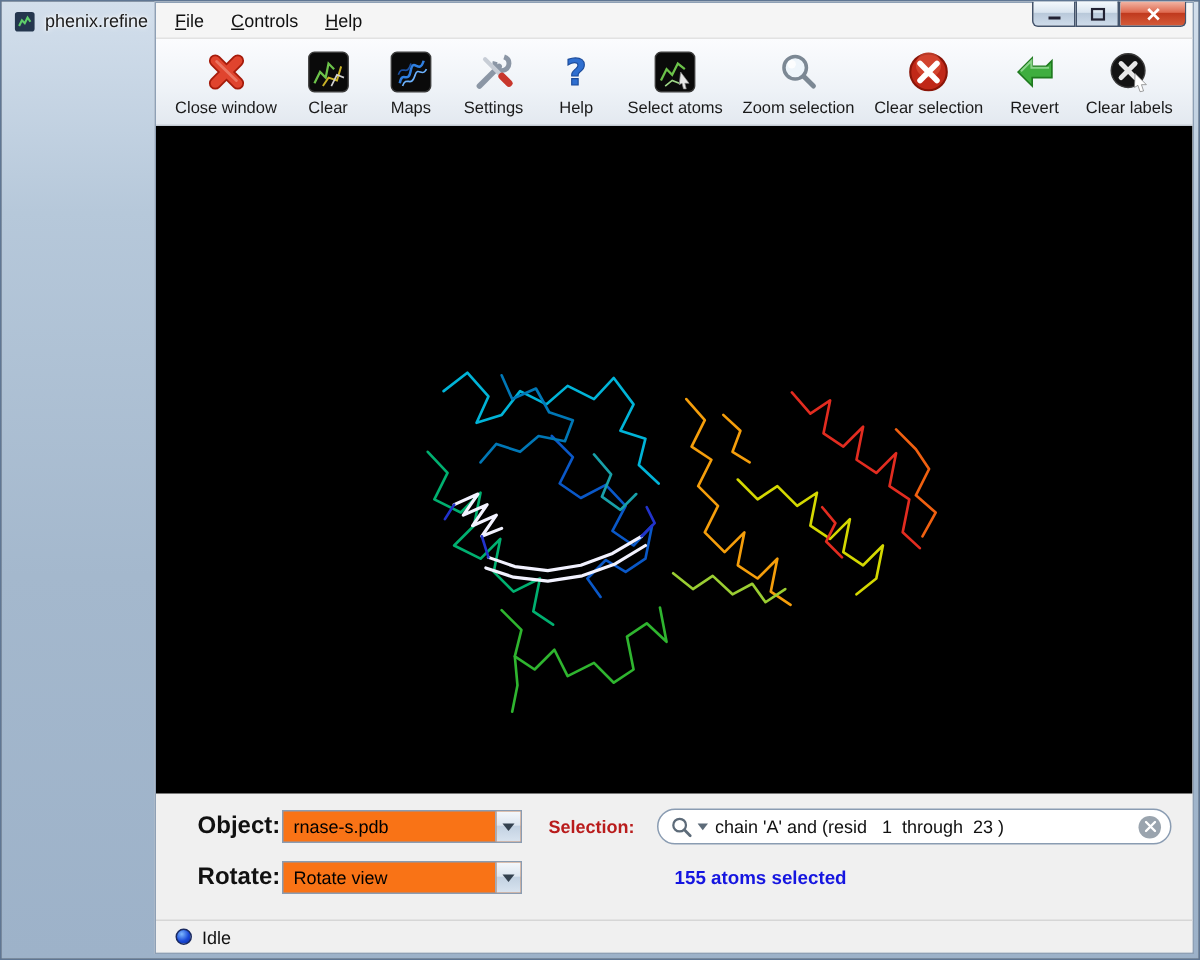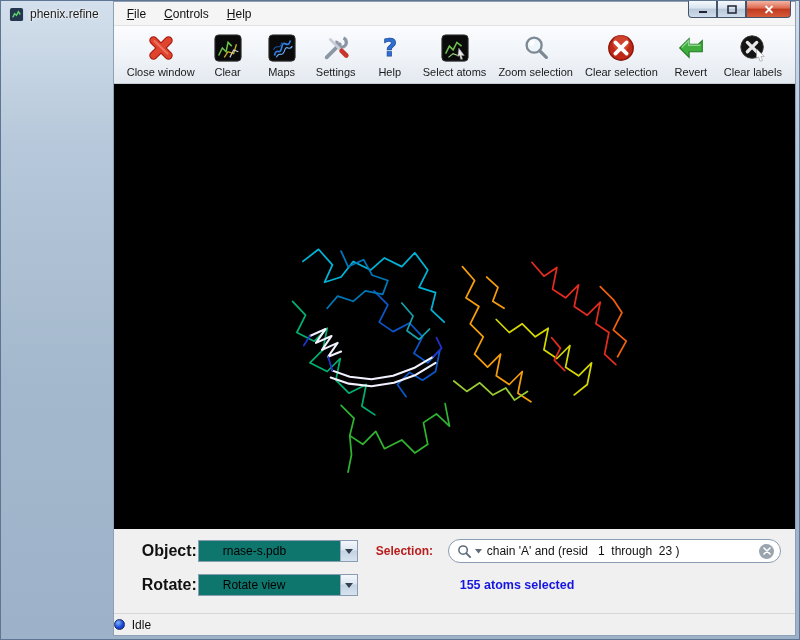--- a/index.html
+++ b/index.html
@@ -35,21 +35,21 @@
     display:flex; align-items:center; justify-content:center;
     cursor:default;
   }
   .win-btn.min { border-radius:0 0 0 4px; }
   .win-btn.close {
     width:45px; border-radius:0 0 4px 0;
     background:linear-gradient(180deg,#f2b5a4 0%,#de6a50 45%,#c03a1e 50%,#d55a38 100%);
   }
   
   .frame {
-    flex:1; margin:0 3px 3px 14px;
+    flex:1; margin:0 3px 3px 4px;
     display:flex; flex-direction:column;
     background:#f0f0f0;
     border:1px solid #8ea0b5;
     overflow:hidden;
   }
   
   .menubar {
     flex:0 0 24px;
     background:#f5f5f5;
     display:flex; align-items:stretch;
@@ -89,23 +89,23 @@
   .panel {
     flex:0 0 84px;
     background:#f0f0f0;
     padding:9px 14px 2px 28px;
   }
   .prow { display:flex; align-items:center; height:26px; margin-bottom:8px; }
   .plabel { font-weight:bold; font-size:16px; width:56px; color:#111; }
   .combo {
     width:160px; height:22px;
     border:1px solid #8a9cb2;
-    background:#0f766e;
+    background:#f97316;
     display:flex; align-items:center;
-    font-size:12px; padding-left:24px;
+    font-size:12px; padding-left:7px;
     cursor:default;
   }
   .combo .cval { flex:1; white-space:nowrap; overflow:hidden; }
   .combo .cbtn {
     width:17px; height:20px;
     background:linear-gradient(180deg,#f4f8fc 0%,#dde6f0 45%,#c3d2e2 50%,#d8e3ef 100%);
     border-left:1px solid #9bacbf;
     display:flex; align-items:center; justify-content:center;
   }
   .caret {
@@ -136,21 +136,21 @@
   .atoms-text {
     margin-left:102px;
     font-weight:bold; font-size:12.5px;
   }
   
   .statusbar {
     flex:0 0 22px;
     background:#f0f0f0;
     border-top:1px solid #d6d6d6;
     display:flex; align-items:center;
-    gap:7px; padding-left:0;
+    gap:7px; padding-left:13px;
     font-size:12px; color:#111;
   }
   .status-dot {
     width:11px; height:11px; border-radius:50%;
     background:radial-gradient(circle at 35% 30%, #7db8ff 0%, #1a49d8 55%, #0a2a9a 100%);
     border:1px solid #1a2a60;
   }
 </style>
 </head>
 <body>

